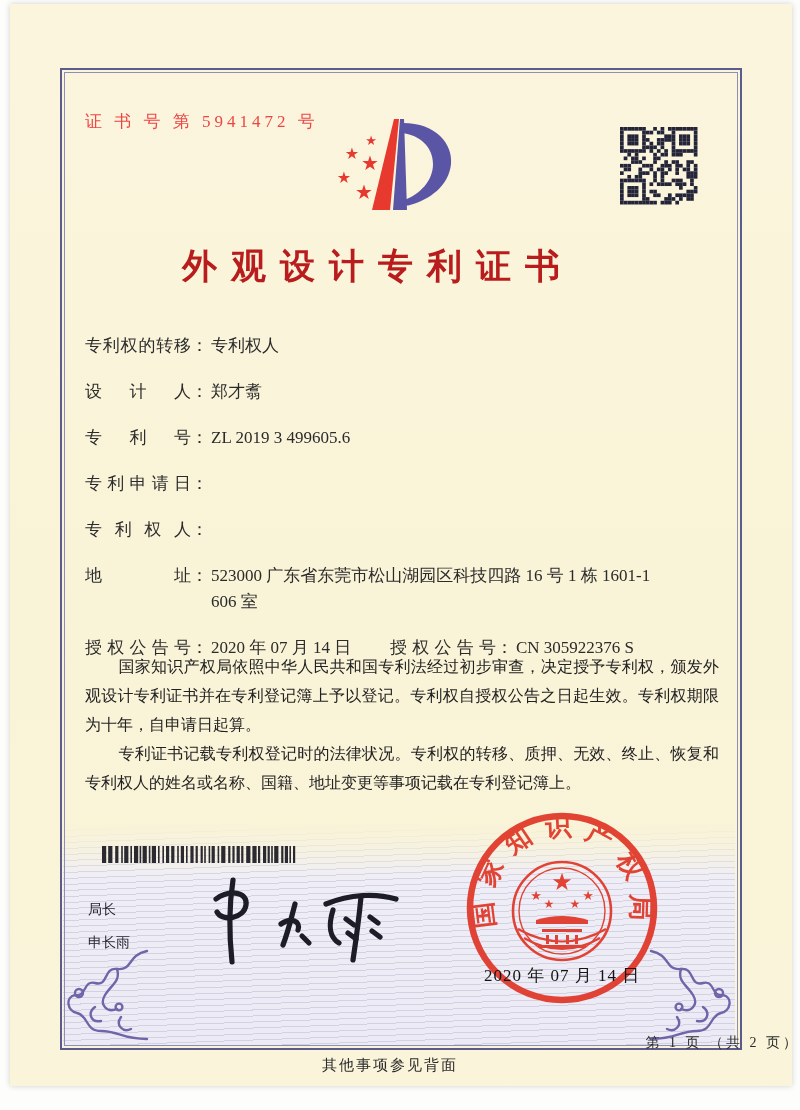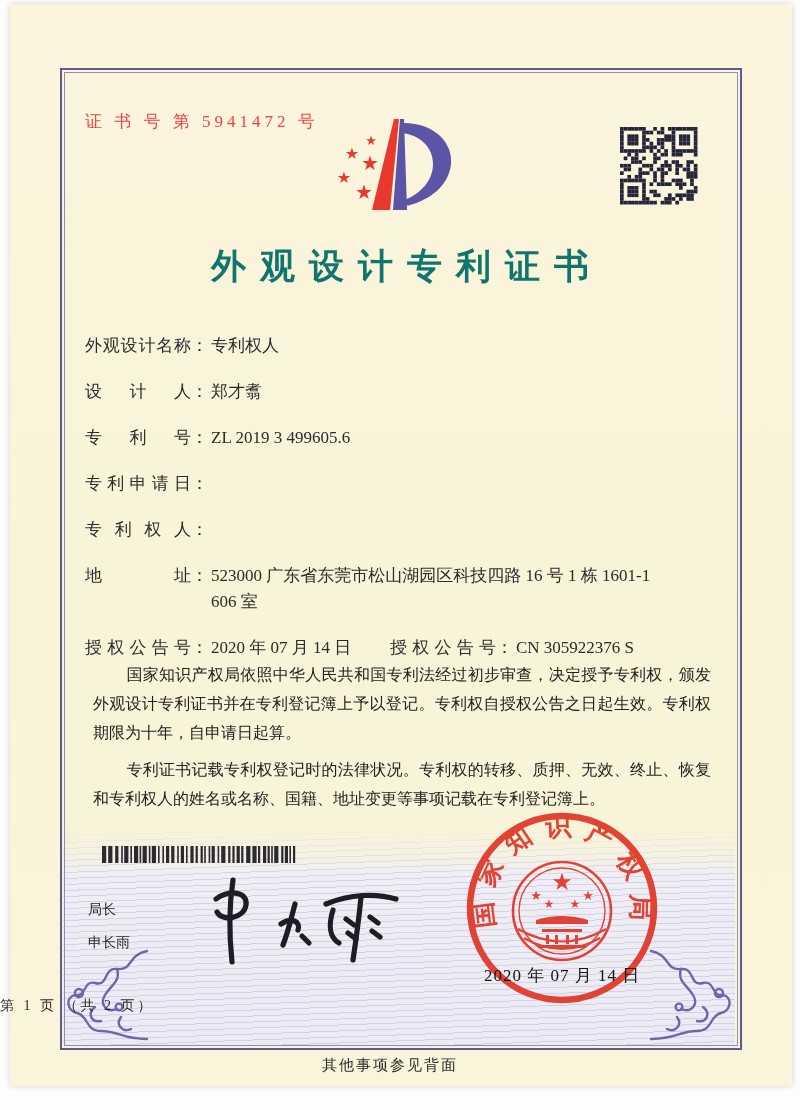--- a/index.html
+++ b/index.html
@@ -17,43 +17,43 @@
            repeating-linear-gradient(178deg,rgba(116,113,168,.22) 0 1px,rgba(255,255,255,0) 1px 6px),
            linear-gradient(180deg,#f7f3e4 0%,#efeef6 22%,#ecebf5 100%);}
   .panel-fade{position:absolute;left:0;top:0;width:100%;height:55px;
          background:linear-gradient(180deg,#f9f3d7 0%,rgba(249,243,215,0) 100%);}
   .flourish{position:absolute;bottom:-2px;width:96px;height:100px;}
   .flourish.fl-left{left:-2px;}
   .flourish.fl-right{right:-2px;transform:scaleX(-1);}
   .cert-no{position:absolute;left:85px;top:110px;font-size:17px;letter-spacing:4px;color:#ef4444;}
   .logo{position:absolute;left:333px;top:110px;}
   .qr{position:absolute;left:620px;top:127px;width:78px;height:78px;}
-  .title{position:absolute;left:0;top:243px;width:800px;text-align:center;
-         font-size:35px;font-weight:bold;letter-spacing:14px;text-indent:14px;color:#0f766e;}
+  .title{position:absolute;left:0;top:243px;width:742px;text-align:center;
+         font-size:35px;font-weight:bold;letter-spacing:14px;text-indent:14px;color:#b91c1c;}
   .fields{position:absolute;left:85px;top:333px;width:636px;font-size:17px;}
   .f-row{display:flex;align-items:flex-start;margin-bottom:20px;line-height:26px;}
   .f-label{display:inline-block;width:106px;text-align:justify;text-align-last:justify;
            -moz-text-align-last:justify;white-space:nowrap;}
   .f-colon{display:inline-block;width:20px;}
   .f-value{display:inline-block;max-width:445px;line-height:26px;}
   .grant-row{display:flex;align-items:flex-start;line-height:26px;margin-top:0;}
   .grant-left{display:flex;width:305px;}
   .grant-right{display:flex;}
   .g-label{display:inline-block;width:106px;text-align:justify;text-align-last:justify;white-space:nowrap;}
   .body-text{position:absolute;left:85px;top:652px;width:634px;font-size:16px;
              line-height:29px;text-align:justify;color:#222;}
-  .body-text p{margin:8px;text-indent:2.1em;}
+  .body-text p{margin:0;text-indent:2.1em;}
   .barcode{position:absolute;left:100px;top:846px;width:198px;height:17px;}
   .sig-block{position:absolute;left:88px;top:893px;font-family:"Liberation Sans","DejaVu Sans",sans-serif;
              font-size:14px;color:#26262e;line-height:33px;}
   .sig-script{position:absolute;left:198px;top:872px;}
   .seal{position:absolute;left:462px;top:808px;opacity:.93;}
   .seal-date{position:absolute;left:462px;top:964px;width:200px;text-align:center;
              font-size:17px;letter-spacing:1px;color:#141414;z-index:5;}
-  .page-num{position:absolute;left:0;top:997px;width:800px;text-align:left;
+  .page-num{position:absolute;left:0;top:1034px;width:800px;text-align:right;
             font-size:14px;letter-spacing:3px;color:#2a2a2a;}
   .back-note{position:absolute;left:0;top:1056px;width:780px;text-align:center;
              font-size:15px;letter-spacing:2px;color:#2a2a2a;}
 </style>
 </head>
 <body>
 
 <div class="sheet">
 
   <div class="panel">
@@ -337,21 +337,21 @@
     <rect x="38.5" y="70" width="3.5" height="3.5" fill="#232438"></rect>
     <rect x="42" y="70" width="3.5" height="3.5" fill="#232438"></rect>
     <rect x="45.5" y="70" width="3.5" height="3.5" fill="#232438"></rect>
     <rect x="52.5" y="70" width="3.5" height="3.5" fill="#232438"></rect>
   </svg>
 
 <div class="title">外观设计专利证书</div>
 
 <div class="fields">
   <div class="f-row">
-    <span class="f-label">外观设计名称</span>
+    <span class="f-label">专利权的转移</span>
       <span class="f-colon">：</span>
     <span class="f-value">专利权人</span>
   </div>
   <div class="f-row">
     <span class="f-label">设计人</span>
       <span class="f-colon">：</span>
     <span class="f-value">郑才翥</span>
   </div>
   <div class="f-row">
     <span class="f-label">专利号</span>

